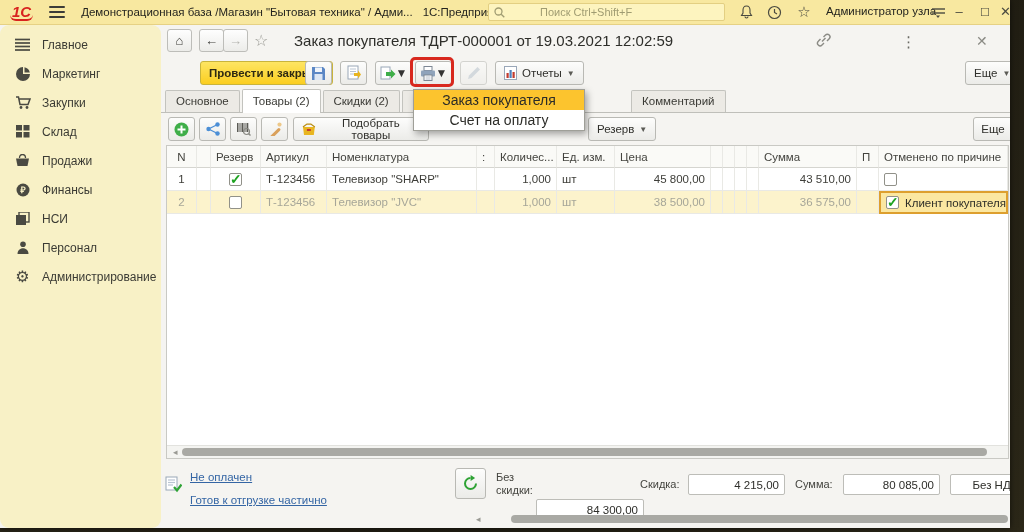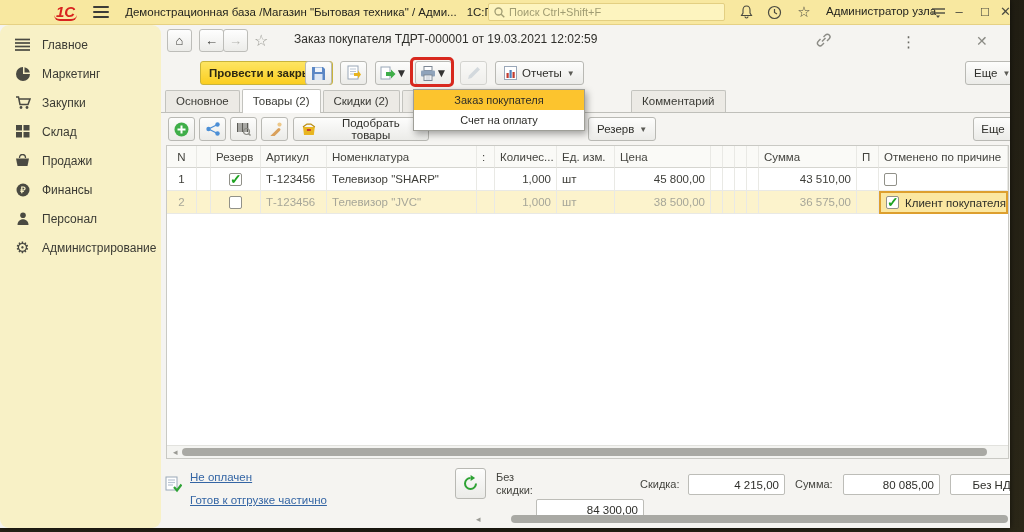--- a/index.html
+++ b/index.html
@@ -5,46 +5,46 @@
   * { box-sizing: border-box; margin: 0; padding: 0; }
   html,body { width:1024px; height:532px; overflow:hidden; }
   body {
     font-family:"Liberation Sans", sans-serif;
     background:linear-gradient(135deg,#35301f 0%,#1f1c12 60%,#2b2718 100%);
     position:relative; font-size:12px; color:#333;
   }
   .app { position:absolute; left:0; top:0; width:1010px; height:528px; background:#f5f4f1; overflow:hidden; box-shadow:0 0 6px rgba(0,0,0,.6); }
 
   
-  .topbar { position:absolute; left:0; top:0; width:100%; height:25px; background:#f8e8a0; border-bottom:1px solid #e6d184; display:flex; align-items:center;padding-left:44px; }
+  .topbar { position:absolute; left:0; top:0; width:100%; height:25px; background:#f8e8a0; border-bottom:1px solid #e6d184; display:flex; align-items:center; }
   .logo { font-weight:bold; font-style:italic; color:#d8231f; font-size:15px; margin-left:10px; border-bottom:2px solid #d8231f; border-radius:0 0 6px 6px; padding:0 2px 0 2px; line-height:15px; }
   .hamburger { margin-left:16px; width:16px; cursor:pointer; }
   .hamburger div { height:2px; background:#3c3c38; margin:3px 0; border-radius:1px; }
   .tb-title { margin-left:16px; color:#24241f; font-size:11.5px; white-space:nowrap; }
   .tb-app { margin-left:10px; color:#24241f; font-size:11.5px; }
-  .searchbox { position:absolute; left:488px; top:3px; width:237px; height:18px; background:#fdf4bf; border:1px solid #e3cf82; border-radius:2px; display:flex; align-items:center; color:#a09c72; font-size:11px; }
+  .searchbox { position:absolute; left:488px; top:3px; width:237px; height:18px; background:#fdf4bf; border:1px solid #e3cf82; border-radius:2px; display:flex; align-items:center; color:#a09c72; font-size:11px;gap:31px; }
   .searchbox svg { margin:0 4px 0 5px; }
   .tb-ico { position:absolute; top:3px; width:20px; height:18px; display:flex; align-items:center; justify-content:center; color:#4a4a40; }
   .tb-user { position:absolute; left:826px; top:5px; font-size:11.5px; color:#24241f; }
   .winbtn { position:absolute; top:2px; width:22px; height:20px; text-align:center; line-height:20px; color:#4a4a40; font-size:13px; }
 
   
   .sidebar { position:absolute; left:0; top:25px; width:161px; height:503px; background:#f8f1c6;border-radius:9px; }
   .side-item { display:flex; align-items:center; height:29px; padding-left:14px; cursor:pointer; color:#3b3b34; font-size:12px; }
   .side-item .ic { width:17px; height:16px; margin-right:11px; display:flex; align-items:center; justify-content:center; color:#4a4a42; font-size:14px; }
   .sidebar { padding-top:5px; }
 
   
   .main { position:absolute; left:161px; top:25px; width:849px; height:503px; background:#f5f4f1; overflow:hidden; }
 
   .navrow { position:absolute; left:0; top:4px; height:26px; width:100%; }
   .sqbtn { position:absolute; top:0; width:25px; height:23px; border:1px solid #bdbdb9; border-radius:3px; background:linear-gradient(#fefefe,#ececE9); text-align:center; line-height:21px; font-size:13px; color:#3a3a36; }
   .sqbtn.dis { color:#b5b5b0; }
   .star { position:absolute; left:93px; top:2px; font-size:16px; color:#9a9a94; }
-  .form-title { position:absolute; left:133px; top:3px; font-size:12px; color:#2e2e2a; white-space:nowrap; }
+  .form-title { position:absolute; left:133px; top:3px; font-size:15px; color:#2e2e2a; white-space:nowrap; }
   .hd-ico { position:absolute; top:4px; color:#8b8b85; font-size:14px; }
 
   .cmdrow { position:absolute; left:0; top:36px; height:26px; width:100%; }
   .btn { display:inline-flex; align-items:center; justify-content:center; border:1px solid #b9b9b4; border-radius:3px; background:linear-gradient(#fdfdfc,#ebebe8); height:24px; font-size:11.5px; color:#2f2f2b; padding:0 8px; position:absolute; top:0; }
   .btn .arr { font-size:8px; color:#5a5a55; margin-left:5px; }
   .btn-yellow { background:linear-gradient(#fee563,#fbce20); border-color:#c9b43c; font-weight:bold; color:#2f2a12;margin-left:34px; }
   .ibtn { position:absolute; top:0; width:27px; height:24px; border:1px solid #b9b9b4; border-radius:3px; background:linear-gradient(#fdfdfc,#ebebe8); display:flex; align-items:center; justify-content:center; }
   .ibtn.wide { width:37px; }
   .ibtn.dis { opacity:.55; }
 
@@ -55,21 +55,21 @@
   .tabstrip { position:absolute; left:0; top:64px; width:100%; height:24px; border-bottom:1px solid #bfbfba; display:flex; align-items:flex-end; padding-left:4px; }
   .tab { height:22px; line-height:21px; padding:0 10px; border:1px solid #c3c3be; border-bottom:none; border-radius:2px 2px 0 0; background:#eceae5; margin-right:2px; font-size:11.5px; color:#3a3a35; white-space:nowrap; }
   .tab.active { background:#fff; height:24px; line-height:23px; margin-bottom:-1px; z-index:2; }
   .tab-spacer { width:160px; }
 
   
   .goodsbar { position:absolute; left:0; top:92px; height:26px; width:100%; }
 
   
   .menu { position:absolute; left:252px; top:64px; width:172px; background:#fff; border:1px solid #9f9f98; box-shadow:2px 3px 7px rgba(0,0,0,.35); z-index:20; }
-  .menu-item { height:20px; line-height:20px; text-align:center; font-size:11px; color:#2c2c28; }
+  .menu-item { height:20px; line-height:20px; text-align:center; font-size:14px; color:#2c2c28; }
   .menu-item.hl { background:#fcc42e; }
 
   
   .tablebox { position:absolute; left:5px; top:120px; width:843px; height:314px; background:#fff; border:1px solid #c9c9c4; overflow:hidden; }
   .grid { display:grid; grid-template-columns:30px 14px 50px 66px 150px 18px 62px 58px 96px 12px 12px 12px 12px 98px 22px 1fr; width:841px; }
   .hc, .c { border-right:1px solid #e9e9e5; border-bottom:1px solid #e9e9e5; font-size:11.5px; display:flex; align-items:center; padding:0 5px; height:22px; white-space:nowrap; overflow:hidden; color:#3e3e39; }
   .c { height:23px; }
   .hc { background:#fafaf7; border-bottom:1px solid #d5d5d0; color:#44443f; }
   .num { justify-content:flex-end; }
   .ctr { justify-content:center; }
@@ -194,20 +194,29 @@
       <span>Продажи</span>
     </div>
     <div class="side-item">
       <span class="ic">
           <svg width="14" height="14" viewBox="0 0 14 14">
             <circle cx="7" cy="7" r="6.5" fill="#4a4a42"></circle>
             <text x="7" y="10.2" text-anchor="middle" font-size="9" font-weight="bold" fill="#f8f1c6">₽</text>
           </svg>
         </span>
       <span>Финансы</span>
+    </div>
+    <div class="side-item">
+      <span class="ic">
+          <svg width="14" height="13" viewBox="0 0 14 13">
+            <rect x="3" y="0" width="10" height="10" fill="none" stroke="#4a4a42" stroke-width="1.4"></rect>
+            <rect x="0" y="3" width="10" height="10" fill="#4a4a42"></rect>
+          </svg>
+        </span>
+      <span>НСИ</span>
     </div>
     <div class="side-item">
       <span class="ic">
           <svg width="12" height="13" viewBox="0 0 12 13">
             <circle cx="6" cy="3.2" r="2.8" fill="#4a4a42"></circle>
             <path d="M0.5 13 C0.5 8.5 4 7.2 6 7.2 C8 7.2 11.5 8.5 11.5 13 Z" fill="#4a4a42"></path>
           </svg>
         </span>
       <span>Персонал</span>
     </div>

